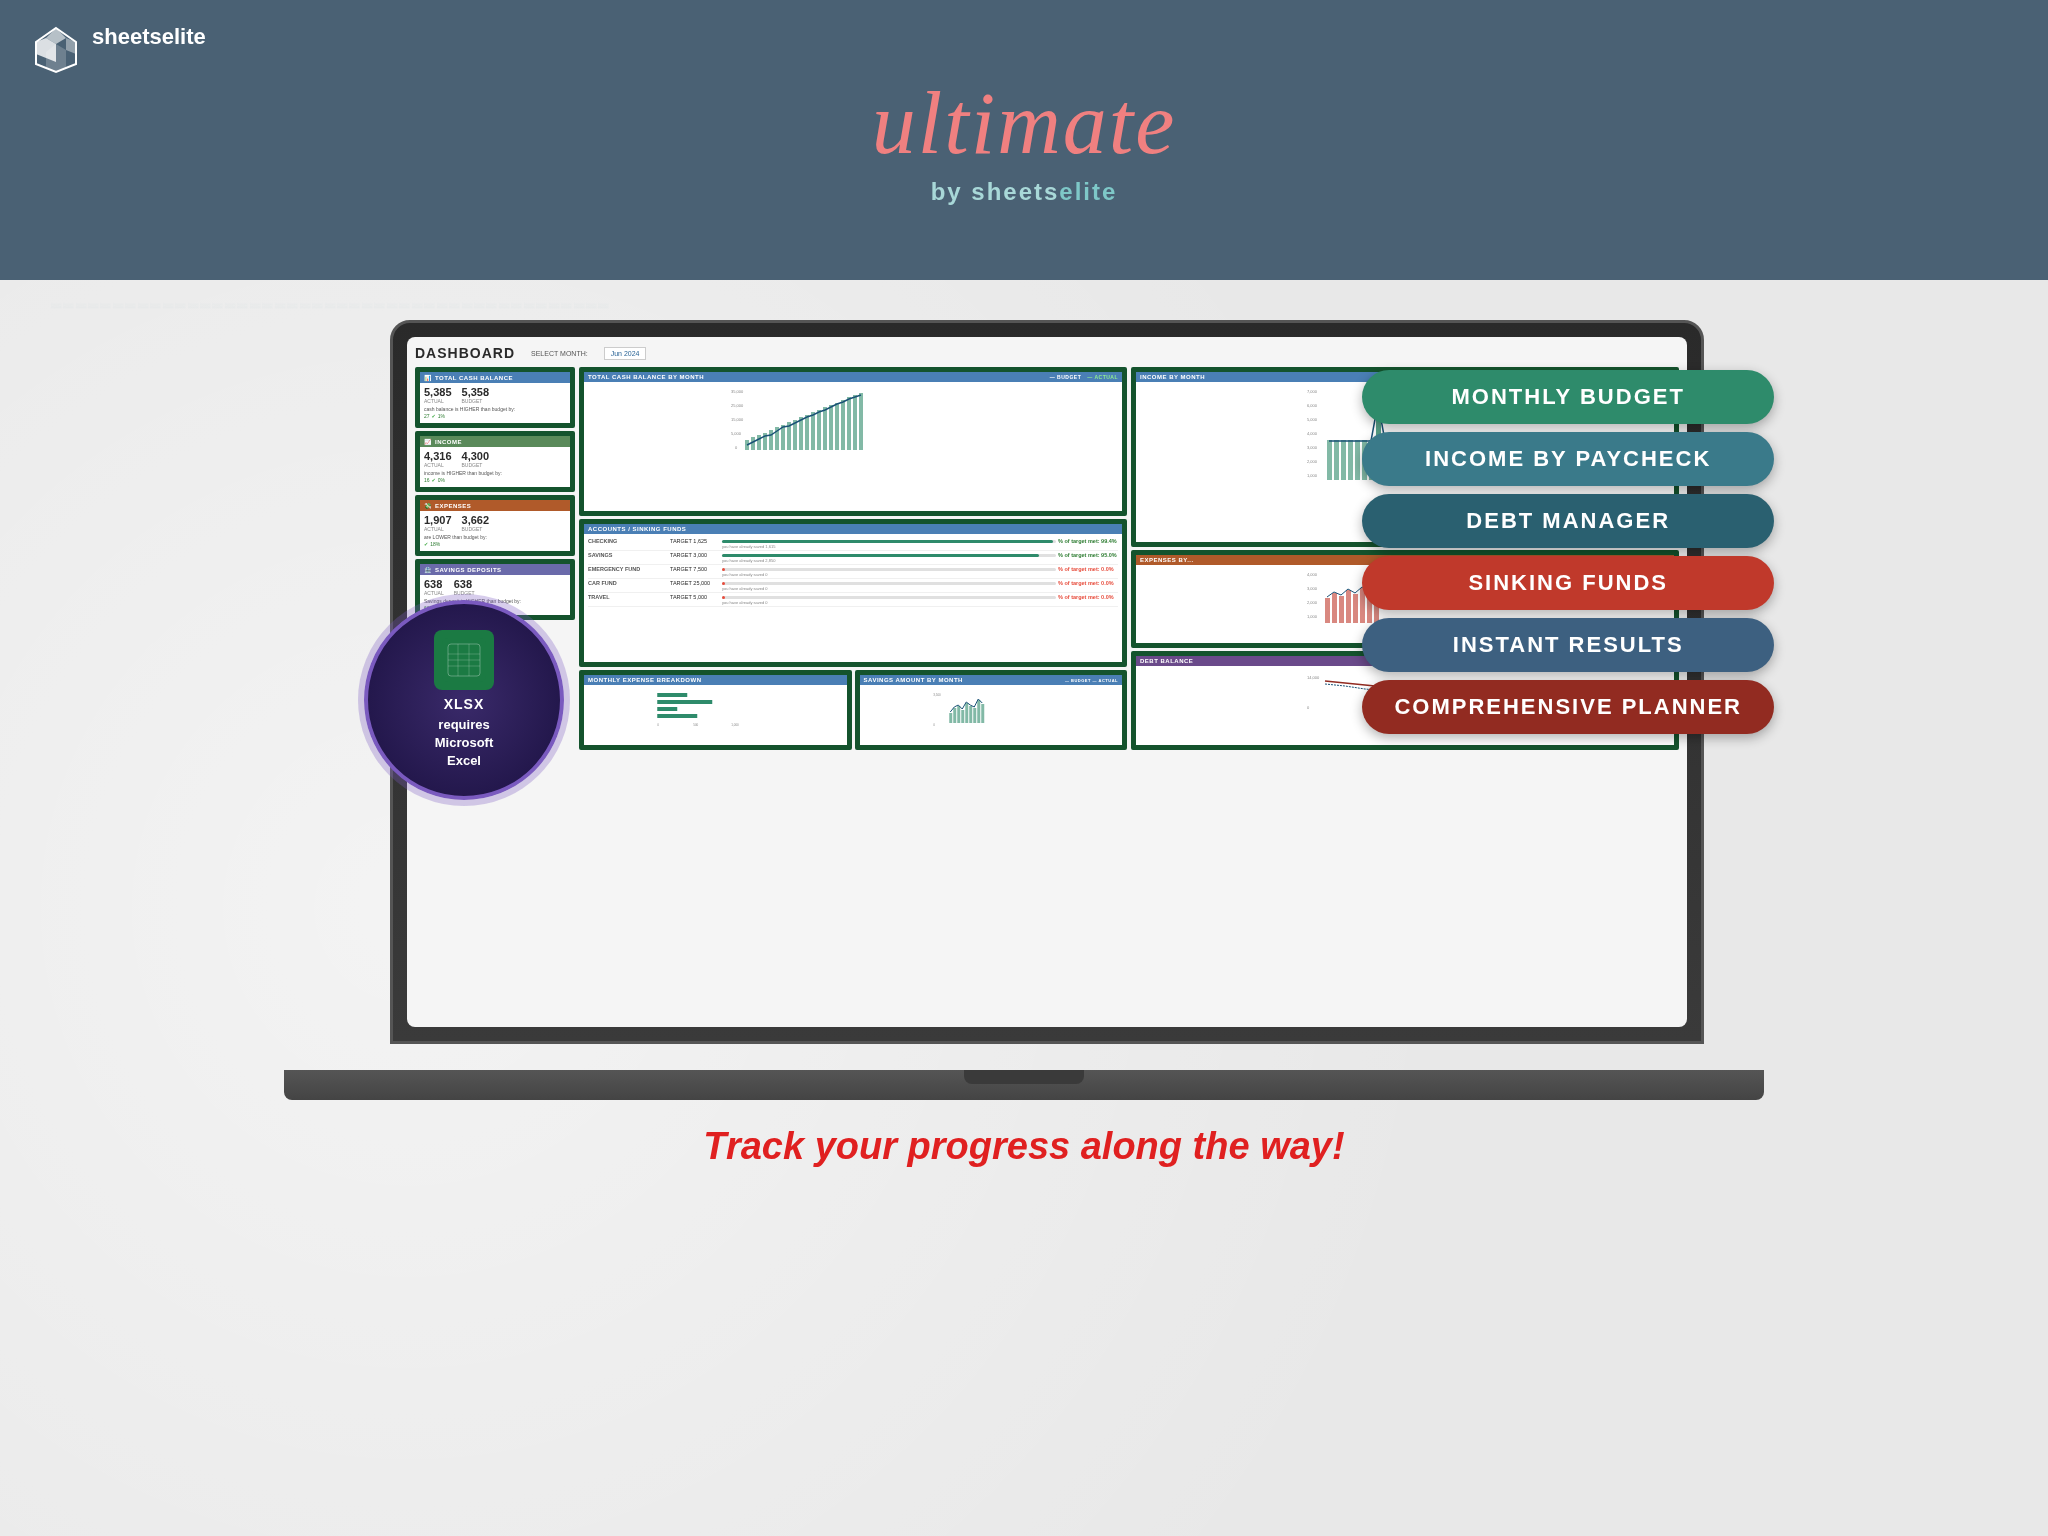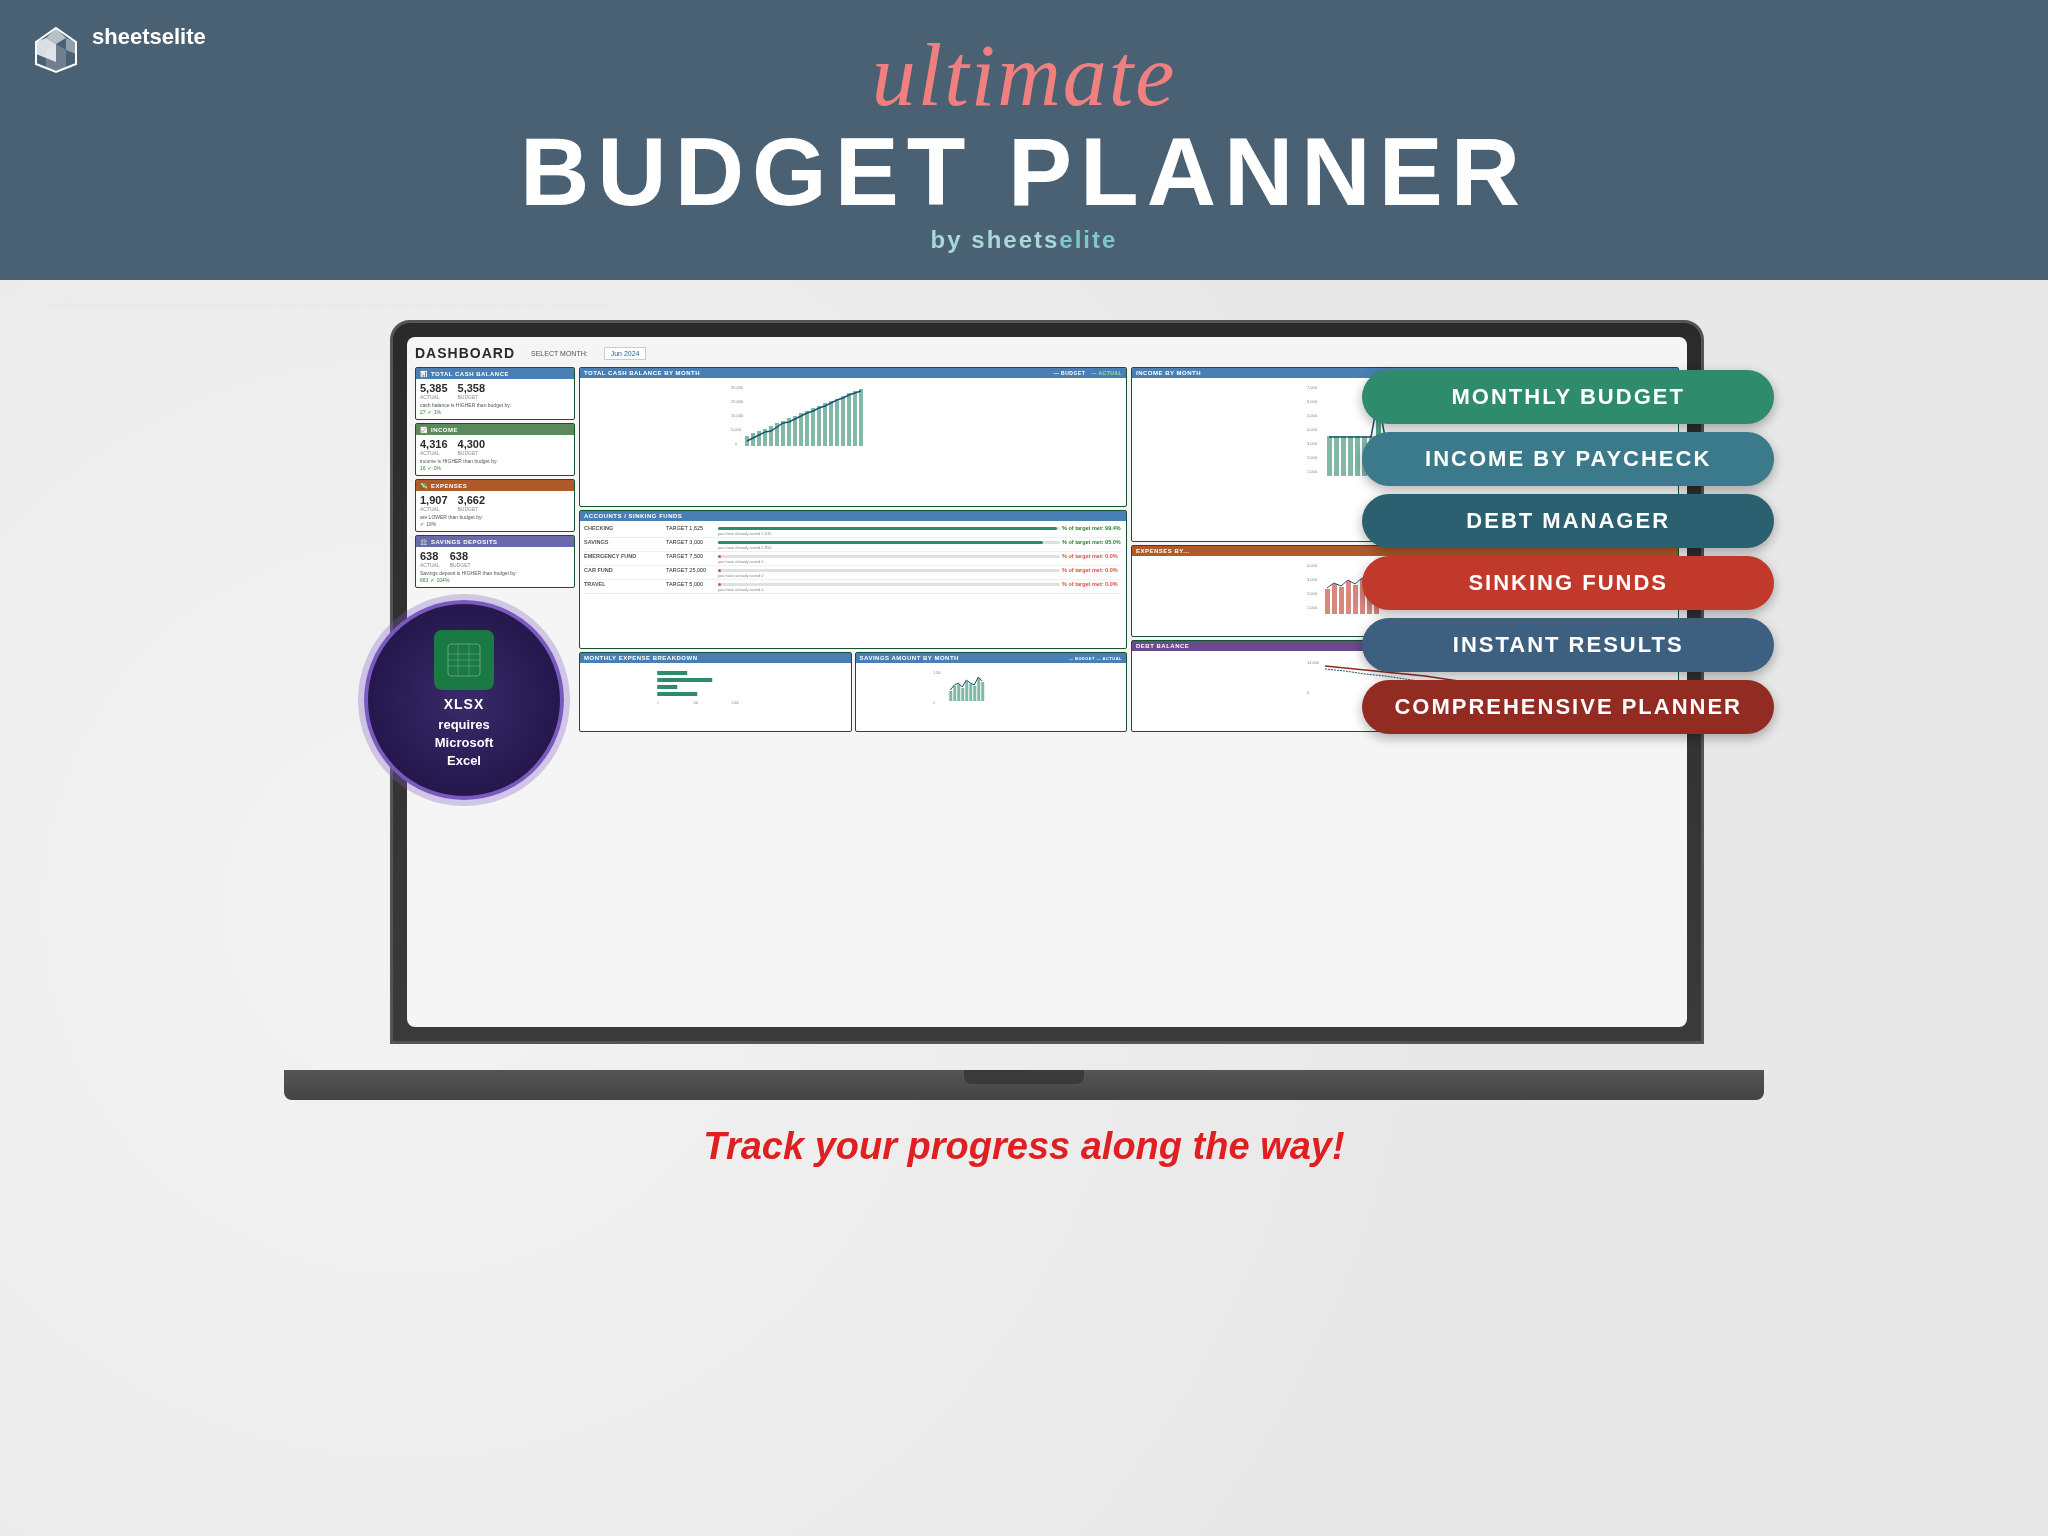--- a/index.html
+++ b/index.html
@@ -186,21 +186,21 @@
     .db-grid {
       display: grid;
       grid-template-columns: 160px 1fr 1fr;
       grid-template-rows: auto auto auto auto;
       gap: 4px;
       height: calc(100% - 30px);
     }
 
     .db-card {
       background: white;
-      border: 1px solid #14532d;
+      border: 5px solid #14532d;
       padding: 4px;
       border-radius: 2px;
     }
 
     .db-card-header {
       background: #4a7fb5;
       color: white;
       font-size: 6px;
       font-weight: bold;
       padding: 2px 4px;
@@ -368,21 +368,20 @@
     </svg>
     <div>
       <div class="logo-text">
         <span>sheets</span><span style="font-weight:900">elite</span>
       </div>
     </div>
   </div>
 
   <div class="header-title">
     <div class="title-script">ultimate</div>
-    <div class="title-main">BUDGET PLANNER</div>
     <div class="title-by">
       <span>by sheets</span><span style="font-weight:900;color:#7ec8c8">elite</span>
     </div>
   </div>
 </div>
 
 <div class="main-content">
 
   <div class="keyboard-bg">
     ⌨️⌨️⌨️⌨️⌨️⌨️⌨️⌨️⌨️⌨️⌨️⌨️⌨️⌨️⌨️⌨️⌨️⌨️⌨️⌨️⌨️⌨️⌨️⌨️⌨️⌨️⌨️⌨️⌨️⌨️⌨️⌨️⌨️⌨️⌨️⌨️⌨️⌨️⌨️⌨️⌨️⌨️⌨️⌨️⌨️

